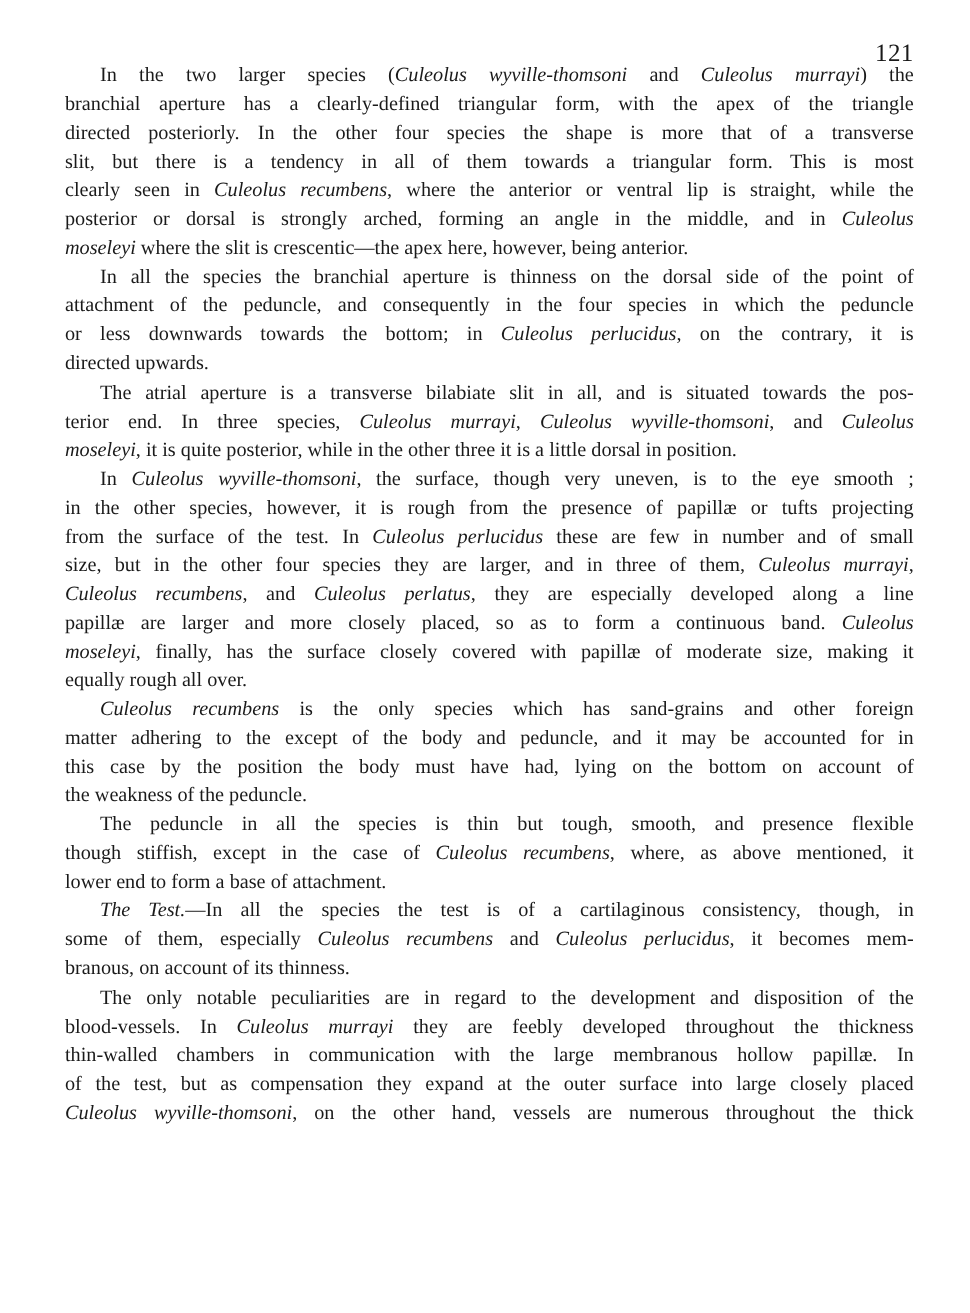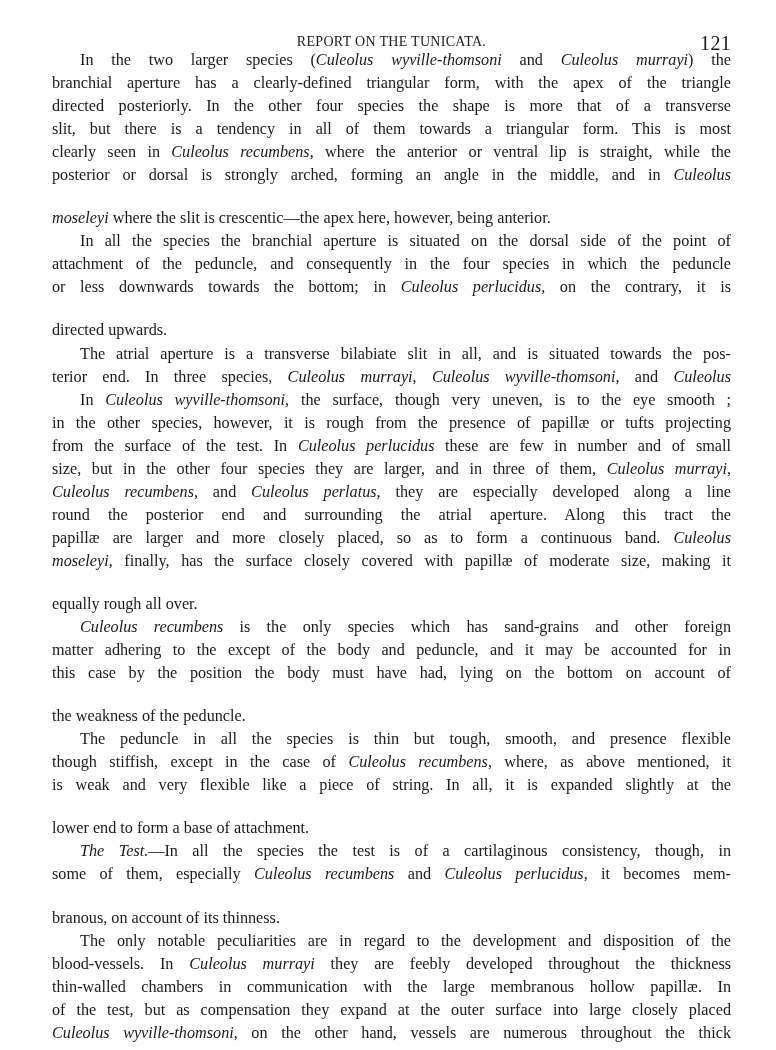--- a/index.html
+++ b/index.html
@@ -3,73 +3,71 @@
 <meta charset="utf-8">
 <style>
   html, body { margin: 0; padding: 0; background: #ffffff; }
   body { width: 776px; height: 1050px; position: relative; overflow: hidden; color: #1a1a1a; }
   .page { position: absolute; left: 52px; top: 0; width: 679px; font-family: "Liberation Serif", "DejaVu Serif", serif; }
   .header { position: absolute; top: 34px; left: 0; width: 679px; height: 20px; font-size: 14px; letter-spacing: 0.3px; }
   .header .title { position: absolute; left: 0; right: 0; text-align: center; top: 0; }
   .header .pageno { position: absolute; right: 0; top: -2px; font-size: 20px; }
   .body { position: absolute; top: 49px; left: 0; width: 679px; font-size: 16.2px; line-height: 23.05px; }
   .line { display: block; height: 23.05px; white-space: nowrap; text-align: justify; text-align-last: justify; }
-  .line.last { text-align-last: left; margin-top: 20px; }
+  .line.last { text-align-last: left; }
   .line.indent { padding-left: 28px; }
   i { font-style: italic; }
 </style>
 </head>
 <body>
 
 <div class="page">
   <div class="header">
-    <span class="title">REPORT ON THE TUNICATA.</span>
     <span class="pageno">121</span>
   </div>
   <div class="body" id="body">
       <div>
         <span class="line indent"><span>In the two larger species (</span><i>Culeolus wyville-thomsoni</i><span> and </span><i>Culeolus murrayi</i><span>) the</span></span>
         <span class="line"><span>branchial aperture has a clearly-defined triangular form, with the apex of the triangle</span></span>
         <span class="line"><span>directed posteriorly.  In the other four species the shape is more that of a transverse</span></span>
         <span class="line"><span>slit, but there is a tendency in all of them towards a triangular form.  This is most</span></span>
         <span class="line"><span>clearly seen in </span><i>Culeolus recumbens</i><span>, where the anterior or ventral lip is straight, while the</span></span>
         <span class="line"><span>posterior or dorsal is strongly arched, forming an angle in the middle, and in </span><i>Culeolus</i></span>
         <span class="line last"><i>moseleyi</i><span> where the slit is crescentic—the apex here, however, being anterior.</span></span>
       </div>
       <div>
-        <span class="line indent"><span>In all the species the branchial aperture is situated on the dorsal side of the point of</span></span>
+        <span class="line indent"><span>In all the species the branchial aperture is thinness on the dorsal side of the point of</span></span>
         <span class="line"><span>attachment of the peduncle, and consequently in the four species in which the peduncle</span></span>
         <span class="line"><span>or less downwards towards the bottom; in </span><i>Culeolus perlucidus</i><span>, on the contrary, it is</span></span>
         <span class="line last"><span>directed upwards.</span></span>
       </div>
       <div>
         <span class="line indent"><span>The atrial aperture is a transverse bilabiate slit in all, and is situated towards the pos-</span></span>
         <span class="line"><span>terior end.  In three species, </span><i>Culeolus murrayi</i><span>, </span><i>Culeolus wyville-thomsoni</i><span>, and </span><i>Culeolus</i></span>
+        <span class="line last"><i>moseleyi</i><span>, it is quite posterior, while in the other three it is a little dorsal in position.</span></span>
       </div>
       <div>
         <span class="line indent"><span>In </span><i>Culeolus wyville-thomsoni</i><span>, the surface, though very uneven, is to the eye smooth ;</span></span>
         <span class="line"><span>in the other species, however, it is rough from the presence of papillæ or tufts projecting</span></span>
         <span class="line"><span>from the surface of the test.  In </span><i>Culeolus perlucidus</i><span> these are few in number and of small</span></span>
         <span class="line"><span>size, but in the other four species they are larger, and in three of them, </span><i>Culeolus murrayi</i><span>,</span></span>
         <span class="line"><i>Culeolus recumbens</i><span>, and </span><i>Culeolus perlatus</i><span>, they are especially developed along a line</span></span>
-        <span class="line"><span>round the posterior end and surrounding the atrial aperture.  Along this tract the</span></span>
         <span class="line"><span>papillæ are larger and more closely placed, so as to form a continuous band.  </span><i>Culeolus</i></span>
         <span class="line"><i>moseleyi</i><span>, finally, has the surface closely covered with papillæ of moderate size, making it</span></span>
         <span class="line last"><span>equally rough all over.</span></span>
       </div>
       <div>
         <span class="line indent"><i>Culeolus recumbens</i><span> is the only species which has sand-grains and other foreign</span></span>
         <span class="line"><span>matter adhering to the except of the body and peduncle, and it may be accounted for in</span></span>
         <span class="line"><span>this case by the position the body must have had, lying on the bottom on account of</span></span>
         <span class="line last"><span>the weakness of the peduncle.</span></span>
       </div>
       <div>
         <span class="line indent"><span>The peduncle in all the species is thin but tough, smooth, and presence flexible</span></span>
         <span class="line"><span>though stiffish, except in the case of </span><i>Culeolus recumbens</i><span>, where, as above mentioned, it</span></span>
-        <span class="line"><span>is weak and very flexible like a piece of string.  In all, it is expanded slightly at the</span></span>
         <span class="line last"><span>lower end to form a base of attachment.</span></span>
       </div>
       <div>
         <span class="line indent"><i>The Test.</i><span>—In all the species the test is of a cartilaginous consistency, though, in</span></span>
         <span class="line"><span>some of them, especially </span><i>Culeolus recumbens</i><span> and </span><i>Culeolus perlucidus</i><span>, it becomes mem-</span></span>
         <span class="line last"><span>branous, on account of its thinness.</span></span>
       </div>
       <div>
         <span class="line indent"><span>The only notable peculiarities are in regard to the development and disposition of the</span></span>
         <span class="line"><span>blood-vessels.  In </span><i>Culeolus murrayi</i><span> they are feebly developed throughout the thickness</span></span>

